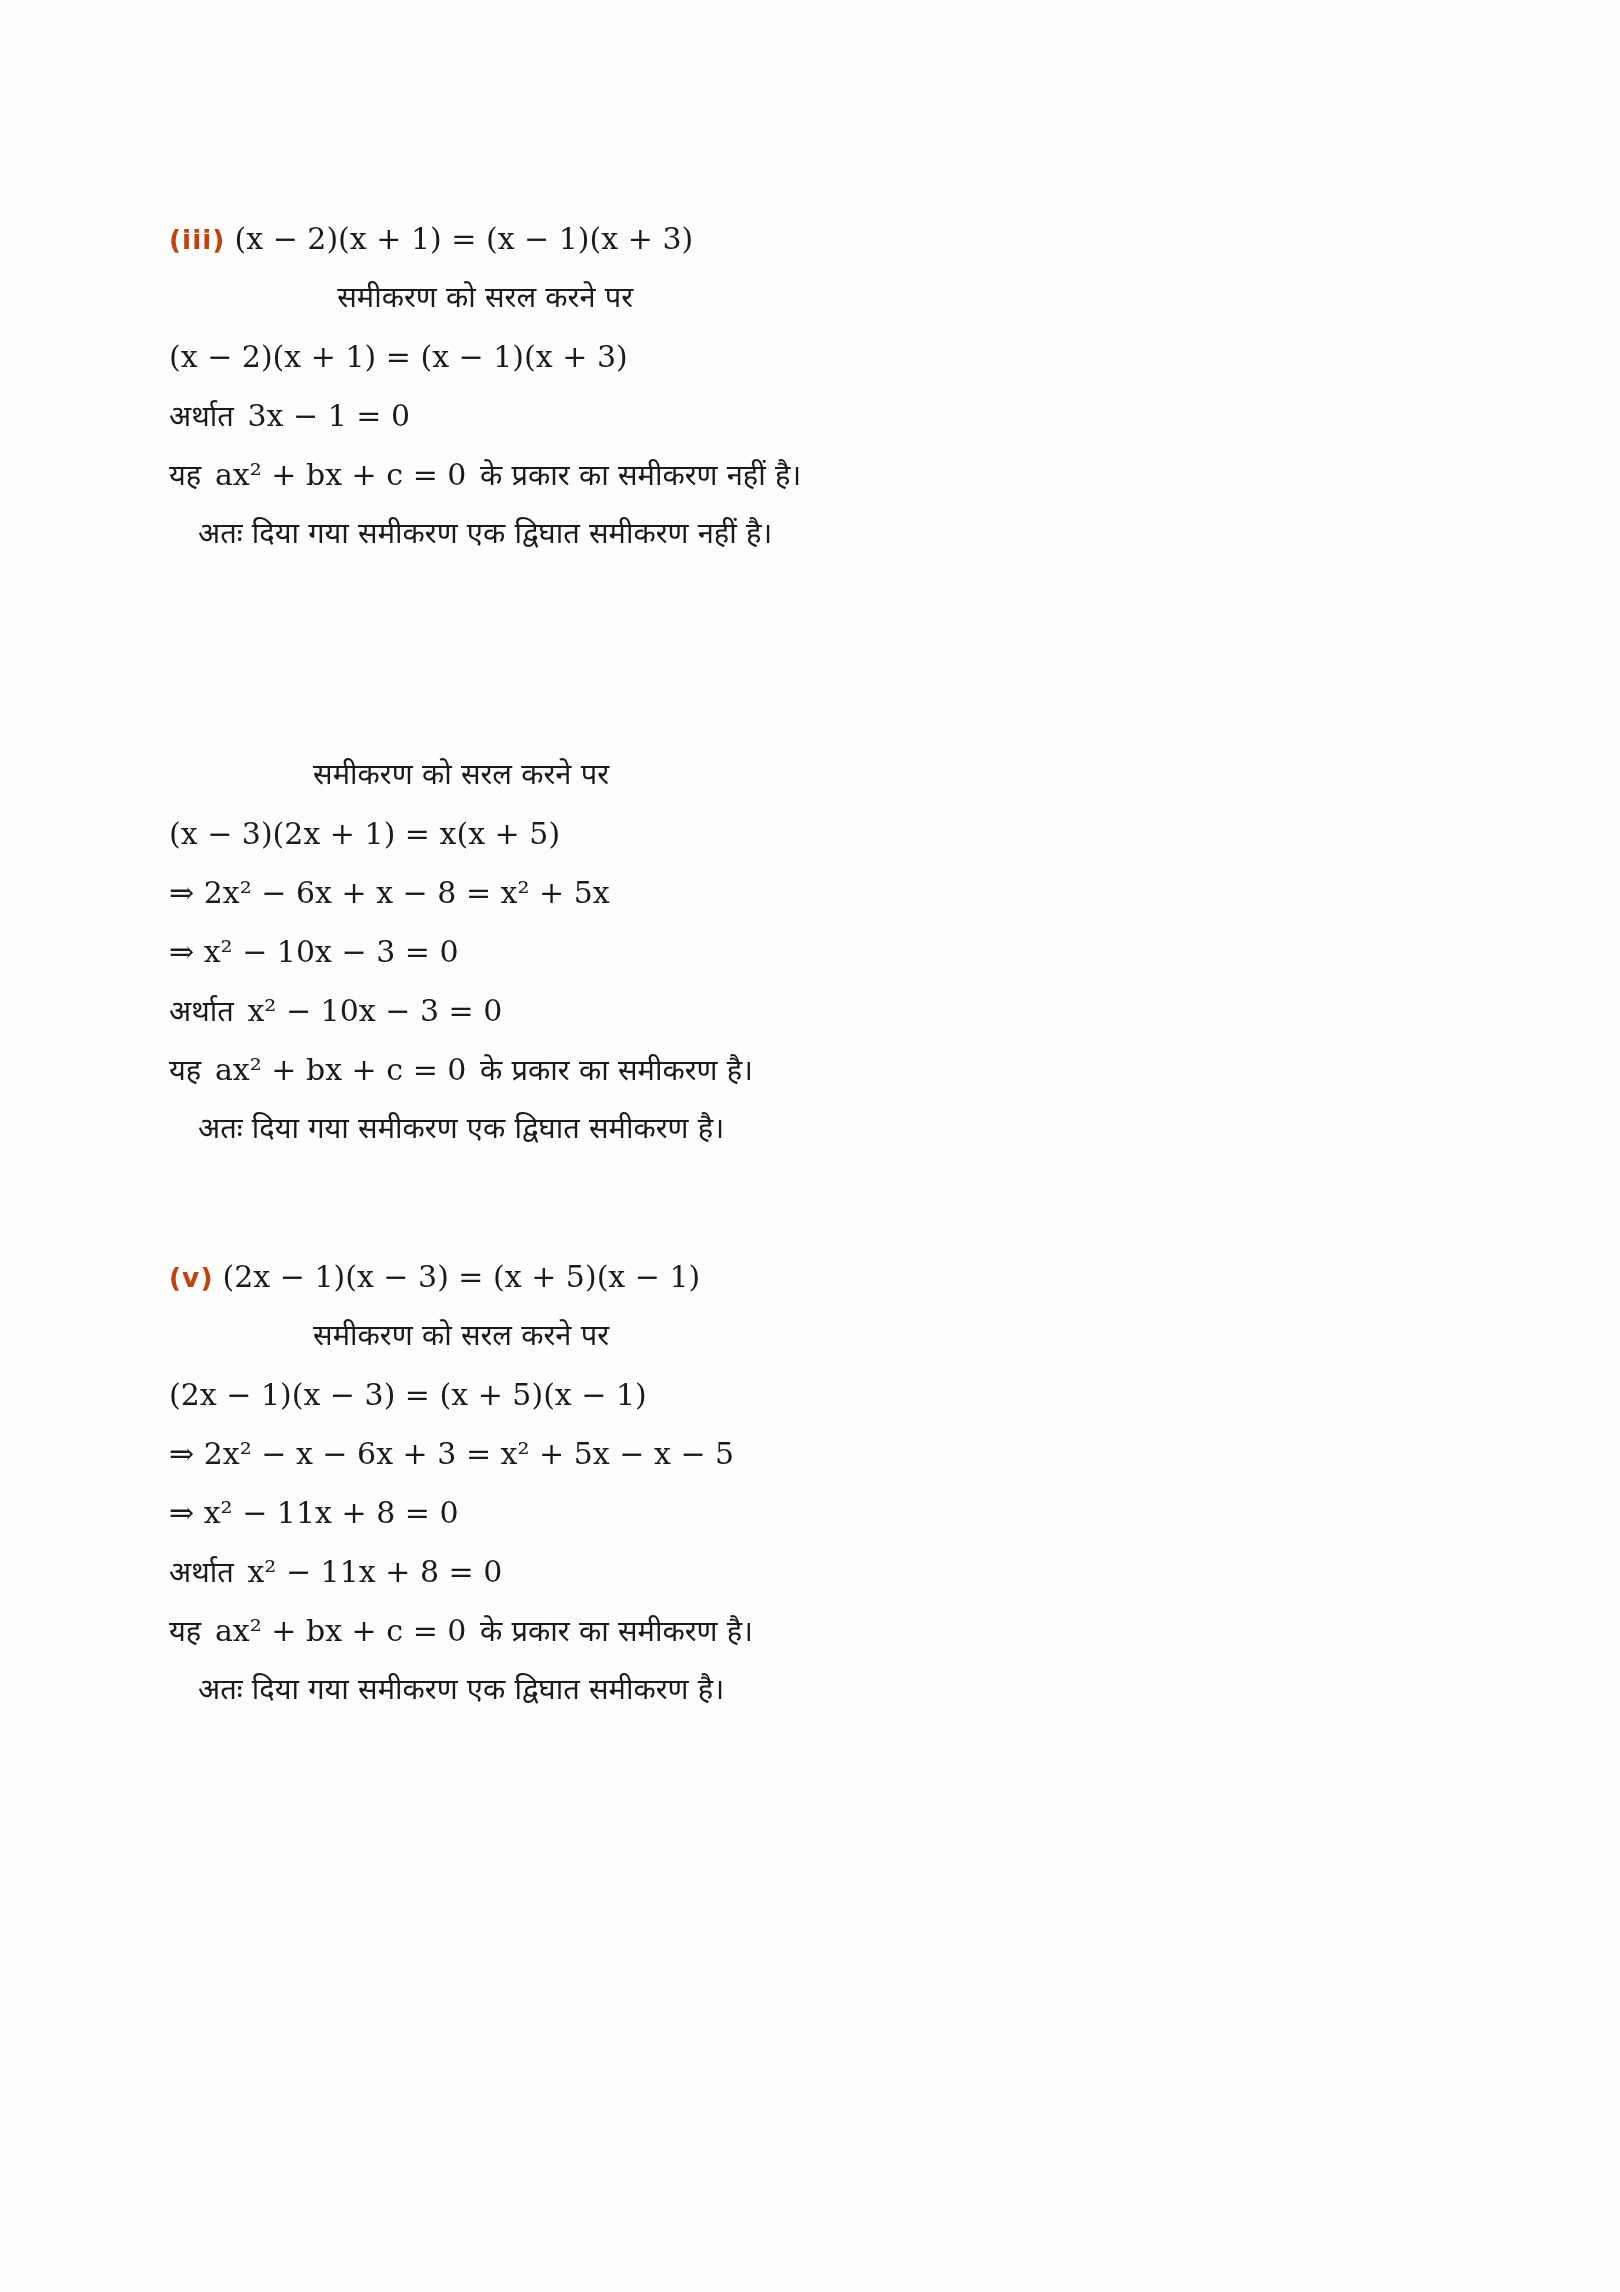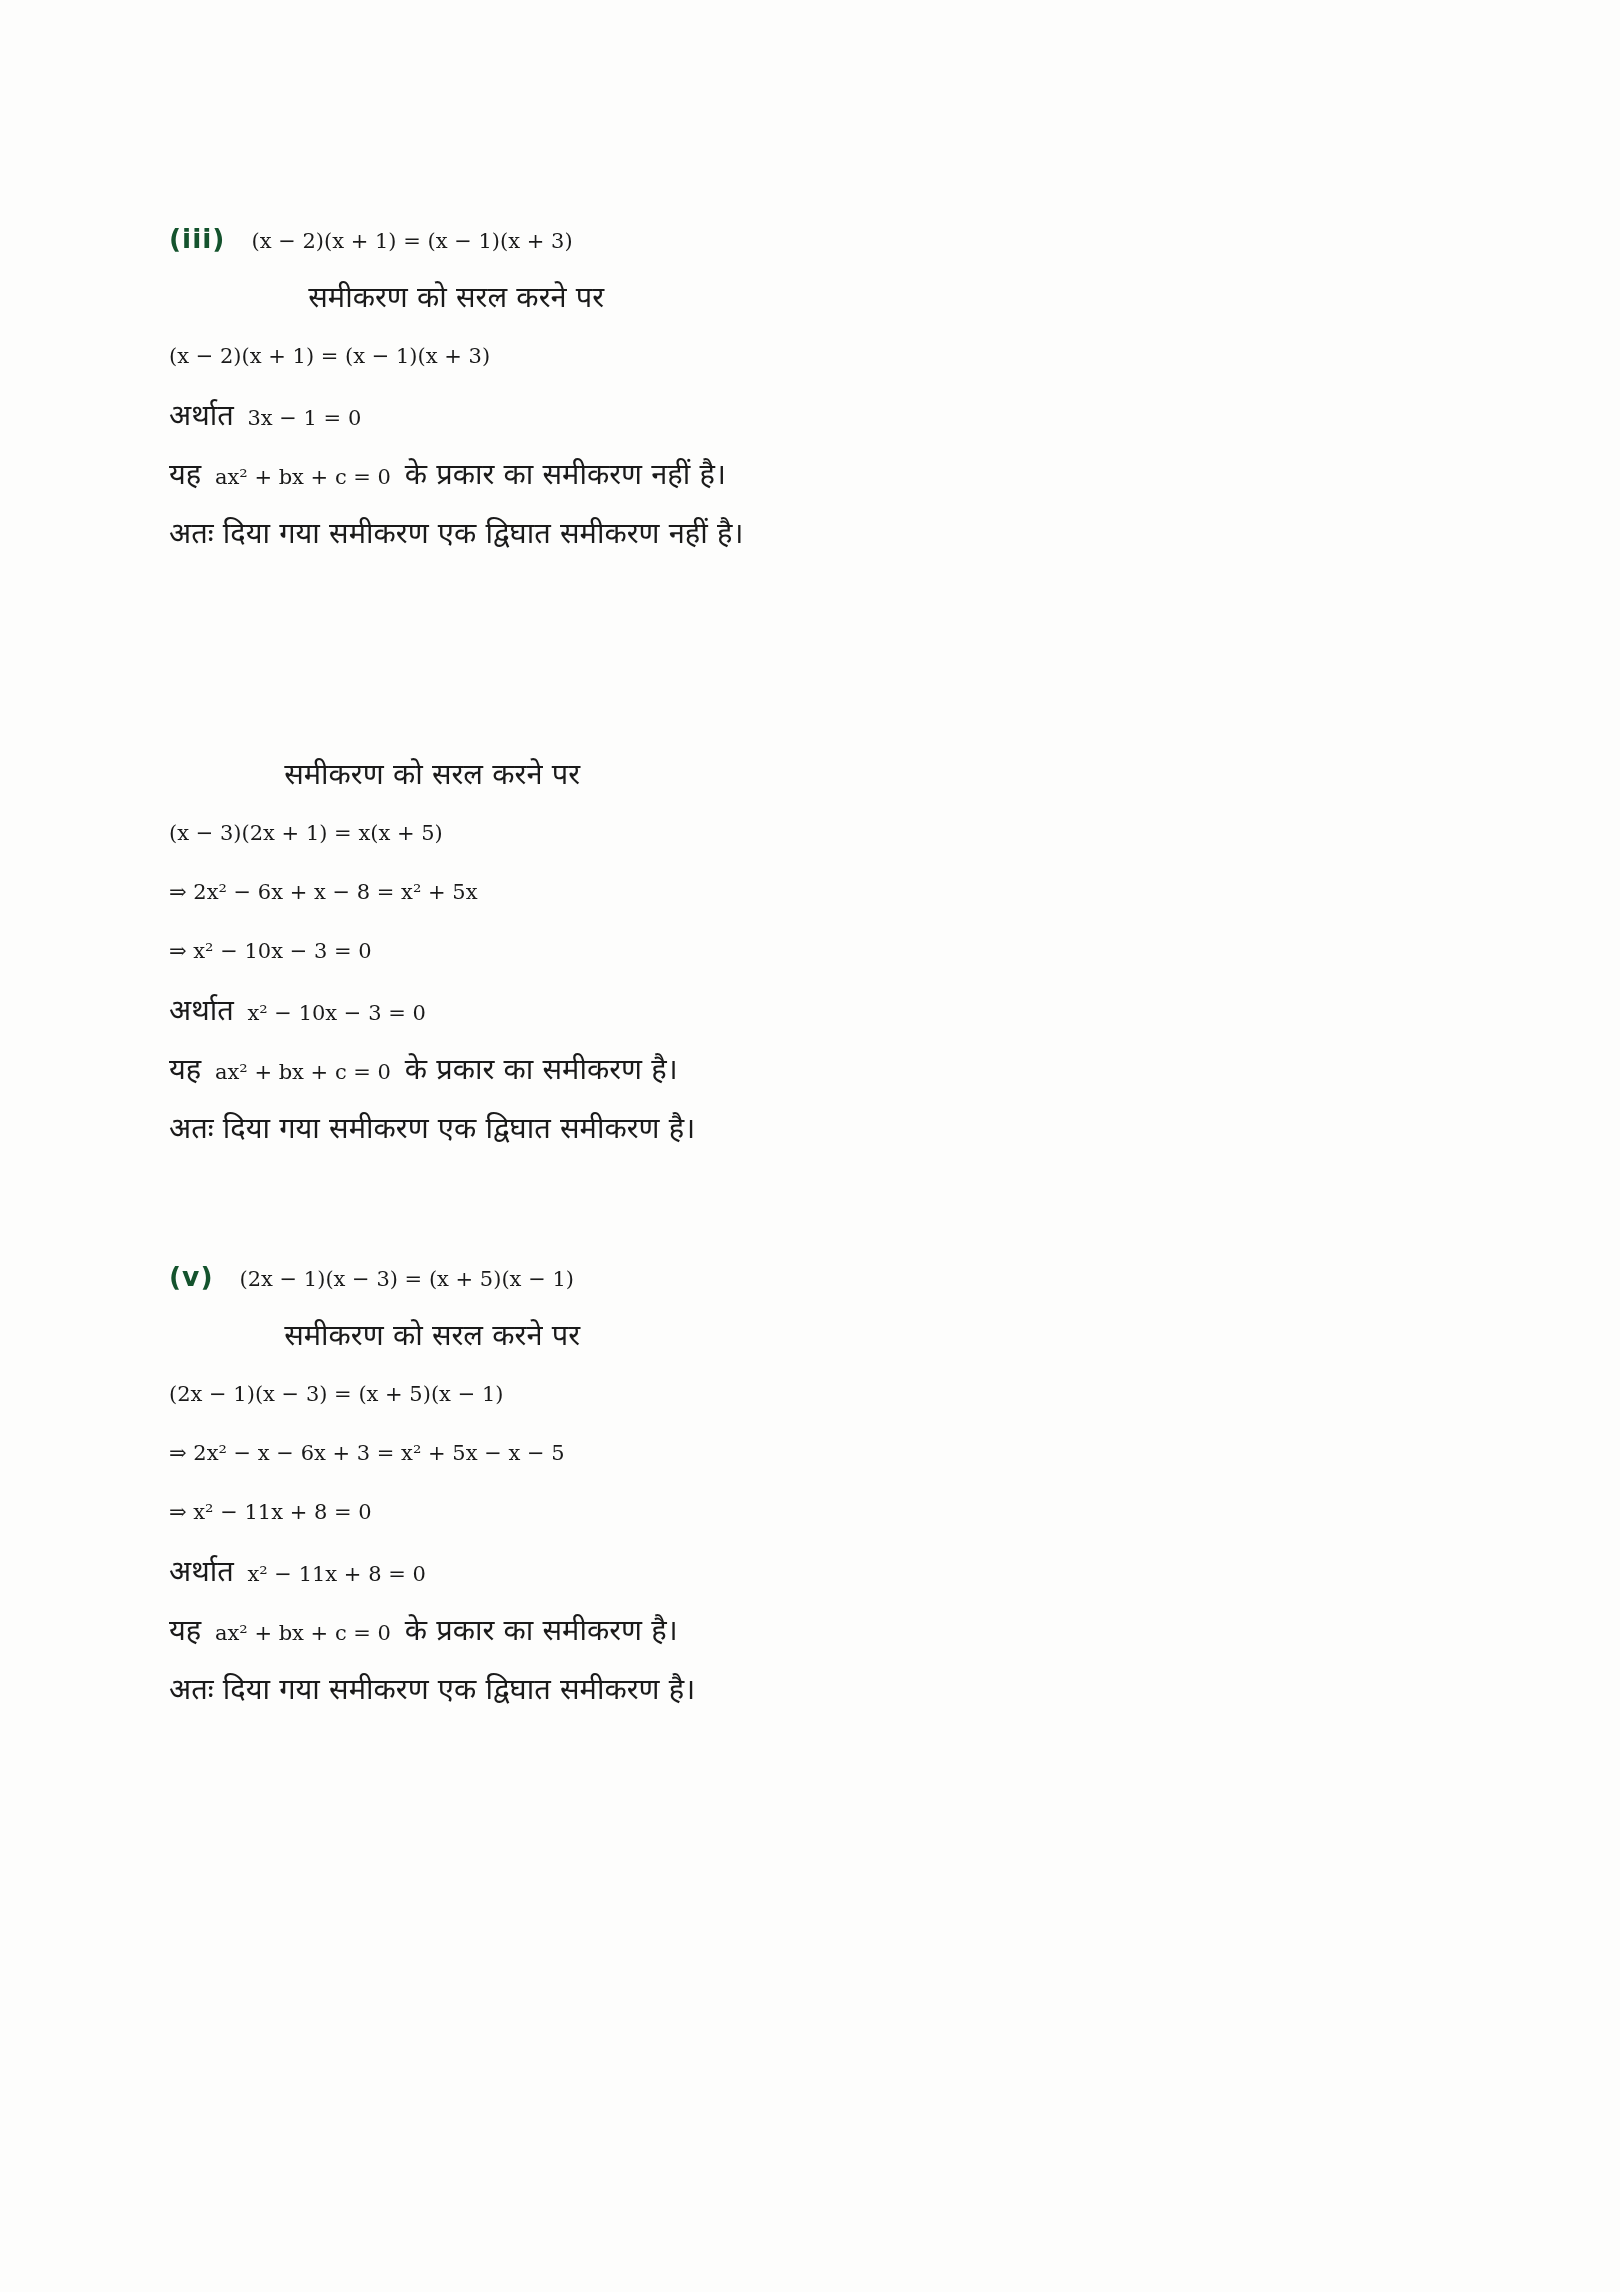--- a/index.html
+++ b/index.html
@@ -26,28 +26,28 @@
     }
     .line {
       height: 59px;
       line-height: 59px;
       font-size: 29px;
       white-space: nowrap;
     }
     .label {
       font-family: "DejaVu Sans", sans-serif;
       font-weight: bold;
-      color: #14532d;
+      color: #c2410c;
       font-size: 26.5px;
-      margin-right: 26px;
+      margin-right: 9px;
       letter-spacing: 1px;
     }
     .math {
       font-family: "DejaVu Serif", "Liberation Serif", serif;
-      font-size: 21px;
+      font-size: 30px;
       color: #1a1a1a;
     }
     .hindi {
       font-family: "DejaVu Sans", "Liberation Sans", sans-serif;
       font-size: 29px;
       color: #1a1a1a;
       text-align: center;
     }
     .gap { display: inline-block; width: 13.7px; }
   </style>

